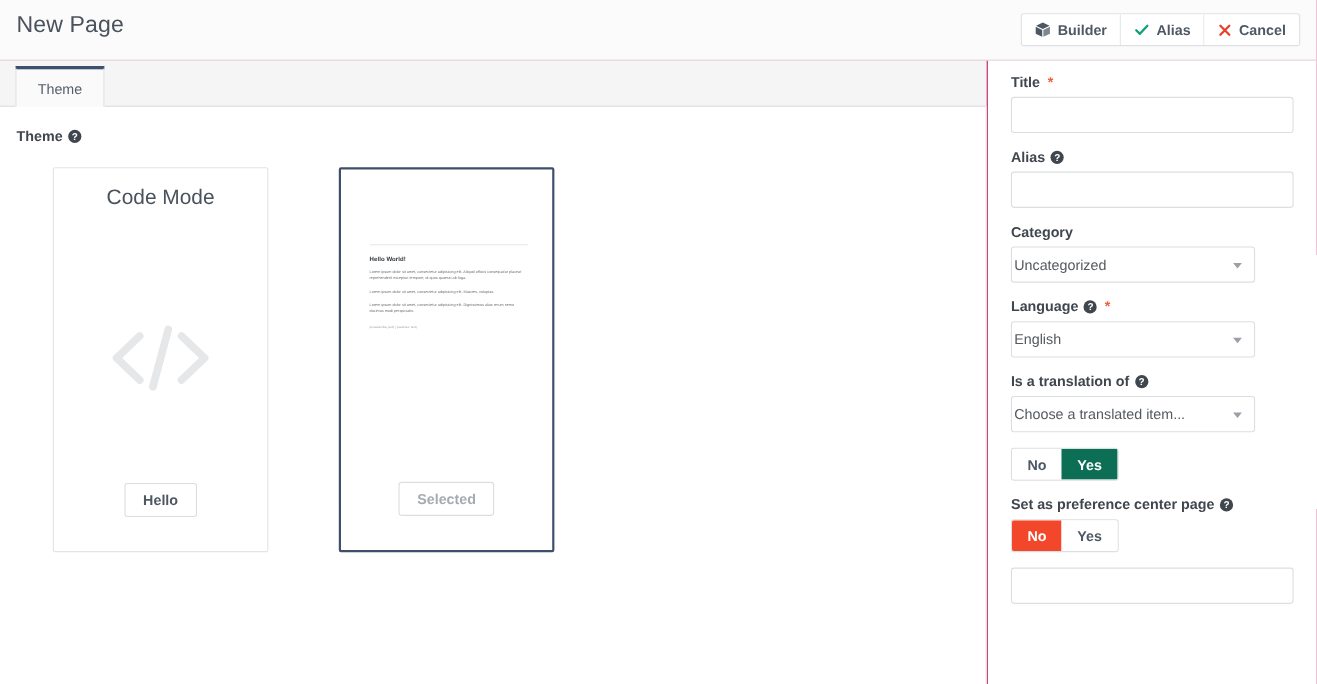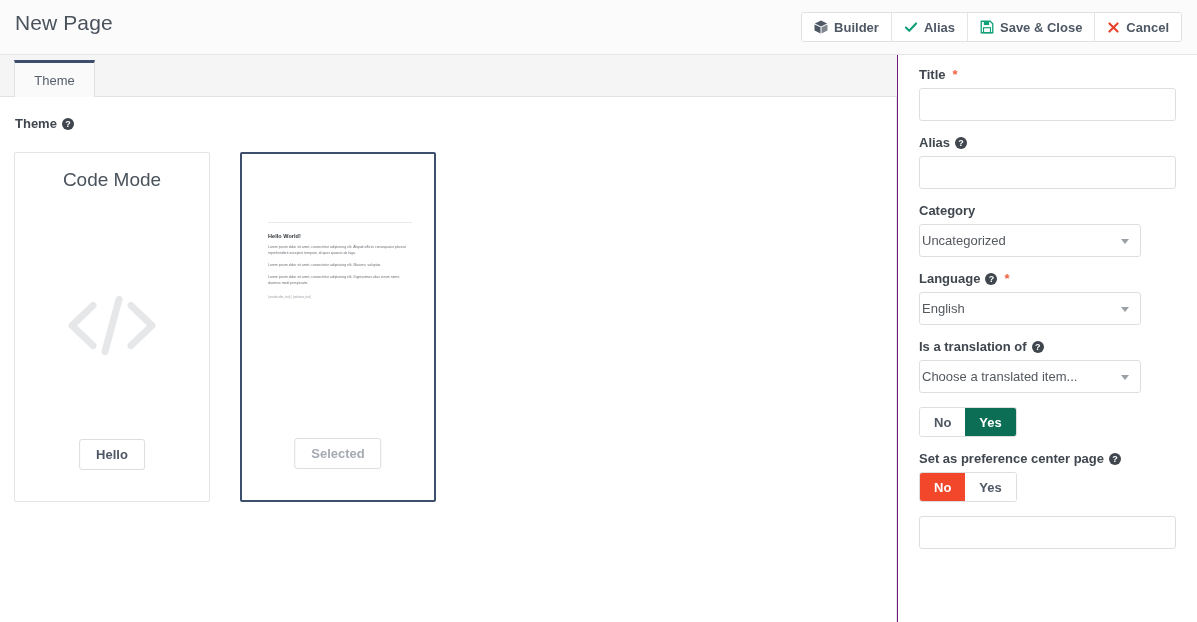--- a/index.html
+++ b/index.html
@@ -11,21 +11,21 @@
     font-family: "Liberation Sans", sans-serif;
     font-size: 13px;
     color: #495057;
   }
 
   
   .app {
     position: relative;
     width: 1197px;
     height: 622px;
-    background: #701a75;
+    background: #be185d;
   }
 
   
   .header {
     position: absolute;
     left: 0; top: 0;
     width: 1197px; height: 55px;
     background: #fbfbfc;
     border-bottom: 1px solid #e4e5e7;
   }
@@ -142,20 +142,21 @@
     gap: 30px;
   }
   .card {
     position: relative;
     width: 196px;
     height: 350px;
     background: #ffffff;
     border: 1px solid #e3e4e6;
     border-radius: 2px;
     overflow: hidden;
+    margin-left: 34px;
   }
   .card.selected {
     border: 2px solid #3e4f6e;
   }
   .card-title {
     position: absolute;
     left: 0; right: 0; top: 16px;
     text-align: center;
     font-size: 19px;
     font-weight: 400;
@@ -326,30 +327,20 @@
 
       <button class="tb-btn">
         <span class="tb-icon">
           <svg width="14" height="14" viewBox="0 0 16 16" fill="none" stroke="#12a07a" stroke-width="2.4" stroke-linecap="round" stroke-linejoin="round">
             <path d="M2.2 8.6 L6 12.3 L13.8 3.9"></path>
           </svg>
         </span>
         <span>Alias</span>
       </button>
 
-      <button class="tb-btn">
-        <span class="tb-icon">
-          <svg width="14" height="14" viewBox="0 0 16 16">
-            <path d="M1.4 1.4 H11.6 L14.6 4.4 V14.6 H1.4 Z" fill="none" stroke="#12a07a" stroke-width="1.5"></path>
-            <rect x="4.4" y="1.4" width="6" height="4.4" fill="#12a07a"></rect>
-            <rect x="4" y="8.8" width="8" height="5.8" fill="none" stroke="#12a07a" stroke-width="1.3"></rect>
-          </svg>
-        </span>
-        <span>Save &amp; Close</span>
-      </button>
 
       <button class="tb-btn">
         <span class="tb-icon">
           <svg width="13" height="13" viewBox="0 0 16 16" stroke="#e8402a" stroke-width="2.6" stroke-linecap="round">
             <path d="M3 3 L13 13 M13 3 L3 13"></path>
           </svg>
         </span>
         <span>Cancel</span>
       </button>
 

